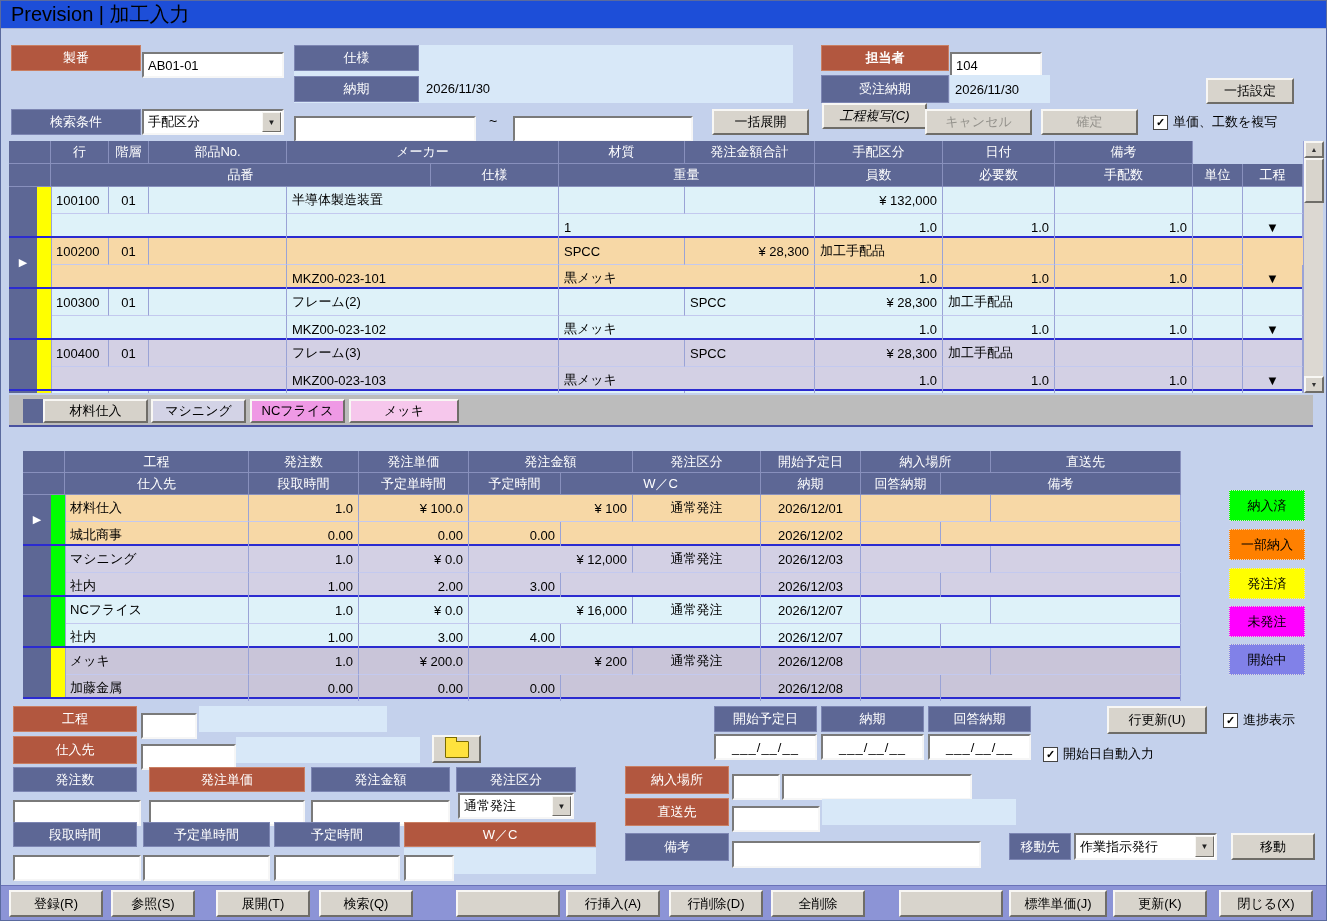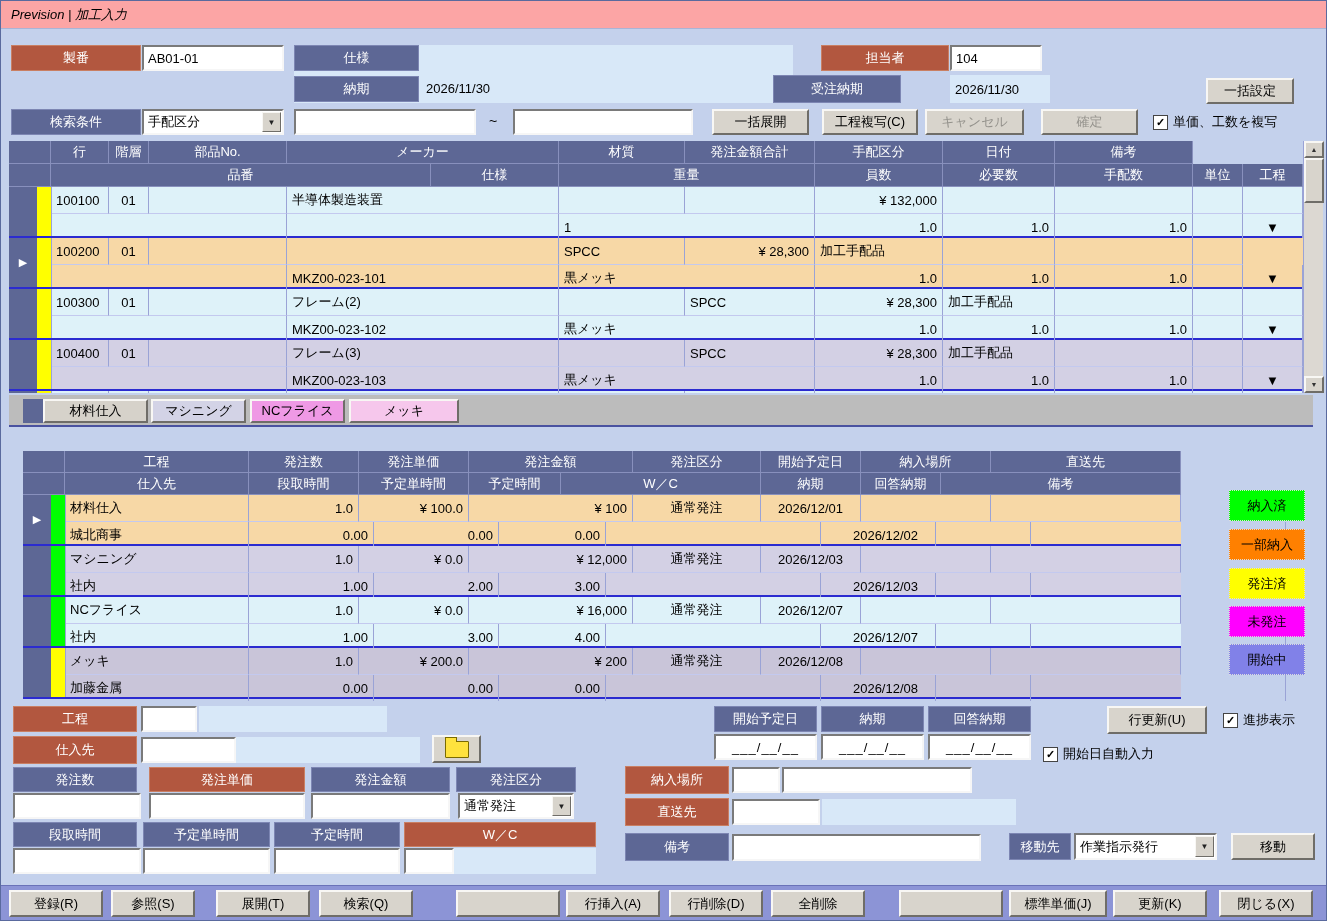--- a/index.html
+++ b/index.html
@@ -1,39 +1,39 @@
 <!DOCTYPE html>
 <html><head>
 <meta charset="utf-8">
 <style>
   html,body{margin:0;padding:0;}
   .win{position:relative;width:1327px;height:921px;background:#c4d1ec;font-family:"Liberation Sans",sans-serif;font-size:13px;color:#000;overflow:hidden;border:1px solid #5a6a9e;box-sizing:border-box;}
   .abs{position:absolute;box-sizing:border-box;}
-  .titlebar{left:0;top:0;width:100%;height:28px;background:#fca5a5;border-bottom:1px solid #aab4d6;display:flex;align-items:center;padding-left:10px;font-size:13px;font-style:italic;}
+  .titlebar{left:0;top:0;width:100%;height:28px;background:#1d4ed8;border-bottom:1px solid #aab4d6;display:flex;align-items:center;padding-left:10px;font-size:20px;}
   .lblR{background:#b2573f;color:#fff;display:flex;align-items:center;justify-content:center;border:1px solid #c97f63;}
   .lblB{background:#5d6795;color:#fff;display:flex;align-items:center;justify-content:center;border:1px solid #7d86b3;}
   .lite{background:#d8e8f8;display:flex;align-items:center;padding:0 5px;}
-  .inp{background:#fff;border:2px solid;border-color:#7a7a7a #f6f6f6 #f6f6f6 #7a7a7a;font:13px "Liberation Sans",sans-serif;padding:0 4px;box-sizing:border-box;}
+  .inp{background:#fff;border:2px solid;border-color:#7a7a7a #f6f6f6 #f6f6f6 #7a7a7a;font:13px "Liberation Sans",sans-serif;padding:0 4px;box-sizing:border-box;margin-top:7px;}
   .btn{background:#d8d4cc;border:2px solid;border-color:#f8f7f4 #6f6d68 #6f6d68 #f8f7f4;display:flex;align-items:center;justify-content:center;cursor:pointer;font-size:13px;}
   .btn.dis{color:#94928c;cursor:default;}
   .dd{background:#fff;border:2px solid;border-color:#7a7a7a #f6f6f6 #f6f6f6 #7a7a7a;display:flex;align-items:center;padding:0 20px 0 4px;position:absolute;box-sizing:border-box;}
   .dda{position:absolute;right:1px;top:1px;bottom:1px;width:17px;background:#d8d4cc;border:1px solid;border-color:#f8f7f4 #6f6d68 #6f6d68 #f8f7f4;display:flex;align-items:center;justify-content:center;font-size:8px;color:#222;}
   .chkrow{display:flex;align-items:center;gap:5px;}
   .chk{width:13px;height:13px;background:#fff;border:1px solid #444;display:inline-flex;align-items:center;justify-content:center;font-size:11px;font-weight:bold;line-height:1;}
   
   .grid{display:grid;}
   .hc{background:#5d6795;color:#fff;display:flex;align-items:center;justify-content:center;border-right:1px solid #8890bd;border-bottom:1px solid #8890bd;overflow:hidden;white-space:nowrap;}
   .t1h1{grid-template-columns:42px 58px 40px 138px 272px 126px 130px 128px 112px 138px 110px;}
   .t1h2{grid-template-columns:42px 380px 128px 256px 128px 112px 138px 50px 60px;}
   .t1l1{grid-template-columns:58px 40px 138px 272px 126px 130px 128px 112px 138px 50px 60px;border-radius:8px;}
   .t1l2{grid-template-columns:236px 272px 256px 128px 112px 138px 50px 60px;}
   .t2h1,.t2l1g{grid-template-columns:42px 184px 110px 110px 164px 128px 100px 130px 190px;}
   .t2h2,.t2l2g{grid-template-columns:42px 184px 110px 110px 92px 200px 100px 80px 240px;}
   .t2l1g{grid-template-columns:184px 110px 110px 164px 128px 100px 130px 190px;}
-  .t2l2g{grid-template-columns:184px 110px 110px 92px 200px 100px 80px 240px;gap:15px;}
+  .t2l2g{grid-template-columns:184px 110px 110px 92px 200px 100px 80px 240px;}
   .row{position:relative;border-bottom:2px solid #2b2bd0;}
   .gut{position:absolute;left:0;top:0;width:28px;height:100%;background:#5d6795;border-right:1px solid #8890bd;display:flex;align-items:center;justify-content:center;color:#fff;font-size:11px;}
   .stat{position:absolute;left:28px;top:0;width:14px;height:100%;border-right:1px solid #9aa3d6;}
   .lines{margin-left:42px;}
   .c{border-right:1px solid #9aa3d6;padding:1px 5px;white-space:nowrap;overflow:hidden;display:flex;align-items:center;height:24px;}
   .l1 .c{border-bottom:1px solid #c3c9ef;}
   .num{justify-content:flex-end;}
   .ctr{justify-content:center;}
   .bg-cyan{background:#def2f9;} .bg-orange{background:#f7d8a6;} .bg-lav{background:#d3d0e4;text-align:right;} .bg-glav{background:#c9c5d9;}
   .legend{width:76px;height:31px;display:flex;align-items:center;justify-content:center;border:1px dotted #dddddd;}
@@ -55,39 +55,39 @@
   </div>
 
   <div class="abs lblR" style="left:10px;top:44px;width:130px;height:26px;">製番</div>
   <input class="abs inp" style="left: 141px; top: 44px; width: 142px; height: 26px;" value="AB01-01">
   <div class="abs lite" style="left:293px;top:44px;width:499px;height:58px;"></div>
   <div class="abs lblB" style="left:293px;top:44px;width:125px;height:26px;">仕様</div>
   <div class="abs" style="left:425px;top:48px;"></div>
   <div class="abs lblB" style="left:293px;top:75px;width:125px;height:26px;">納期</div>
   <div class="abs" style="left:425px;top:80px;">2026/11/30</div>
 
-  <div class="abs lblR" style="left:820px;top:44px;width:128px;height:26px;">担当者</div>
+  <div class="abs lblR" style="left:820px;top:44px;width:128px;height:26px;font-weight:bold;">担当者</div>
   <input class="abs inp" style="left: 949px; top: 44px; width: 92px; height: 26px;" value="104">
-  <div class="abs lblB" style="left:772px;top:74px;width:128px;height:28px;">受注納期</div>
+  <div class="abs lblB" style="left:820px;top:74px;width:128px;height:28px;">受注納期</div>
   <div class="abs lite" style="left:949px;top:74px;width:100px;height:28px;">
     <span>2026/11/30</span>
   </div>
   <div class="abs btn" style="left:1205px;top:77px;width:88px;height:26px;">一括設定</div>
 
   <div class="abs lblB" style="left:10px;top:108px;width:130px;height:26px;">検索条件</div>
   <div class="dd" style="left:141px;top:108px;width:142px;height:26px;">
     <span>手配区分</span>
     <span class="dda">▼</span>
   </div>
   <input class="abs inp" style="left: 293px; top: 108px; width: 182px; height: 26px;" value="">
   <div class="abs" style="left:488px;top:112px;font-size:14px;">~</div>
   <input class="abs inp" style="left: 512px; top: 108px; width: 180px; height: 26px;" value="">
   <div class="abs btn" style="left:711px;top:108px;width:97px;height:26px;">一括展開</div>
-  <div class="abs btn" style="left:821px;top:108px;width:96px;height:26px;">工程複写(C)</div>
-  <div class="abs btn dis" style="left:924px;top:108px;width:99px;height:26px;">キャンセル</div>
+  <div class="abs btn" style="left:821px;top:102px;width:105px;height:26px;font-style:italic;">工程複写(C)</div>
+  <div class="abs btn dis" style="left:924px;top:108px;width:107px;height:26px;">キャンセル</div>
   <div class="abs btn dis" style="left:1040px;top:108px;width:97px;height:26px;">確定</div>
   <div class="abs chkrow" style="left:1152px;top:112px;">
     <span class="chk">
         <span>✓</span>
       </span>
     <span>単価、工数を複写</span>
   </div>
 
   <div class="abs" style="left:8px;top:140px;width:1294px;height:252px;overflow:hidden;">
     <div class="grid t1h1" style="height:23px;">

